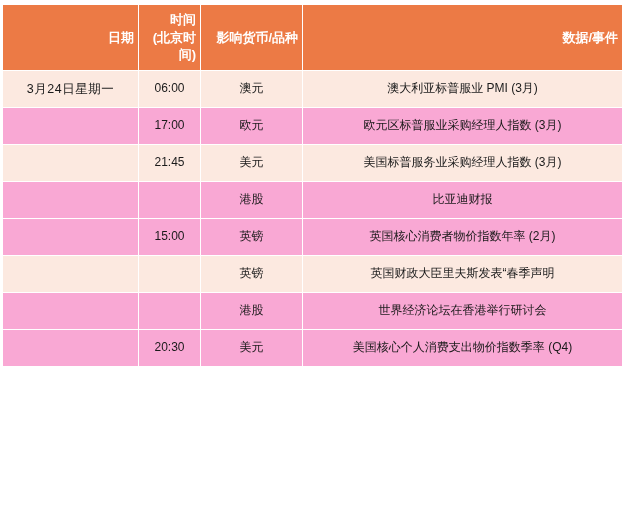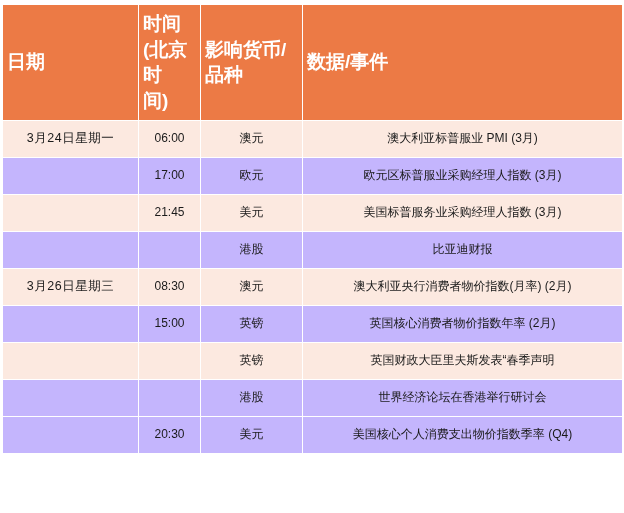--- a/index.html
+++ b/index.html
@@ -24,41 +24,41 @@
     table-layout: fixed;
   }
   table.econ-calendar col.c-date { width: 136px; }
   table.econ-calendar col.c-time { width: 62px; }
   table.econ-calendar col.c-cur  { width: 102px; }
   table.econ-calendar col.c-evt  { width: 320px; }
 
   thead th {
     background: #ec7a45;
     color: #ffffff;
-    font-size: 19px;
+    font-size: 13px;
     font-weight: bold;
-    text-align: left;
+    text-align: right;
     vertical-align: middle;
     padding: 6px 4px;
     border: 1px solid #ffffff;
     line-height: 1.35;
   }
   thead th.th-date { height: 48px; }
 
   tbody td {
     font-size: 12px;
     text-align: center;
     vertical-align: middle;
     padding: 7px 4px;
     border: 1px solid #ffffff;
     line-height: 1.3;
     height: 22px;
   }
   tbody tr.row-odd td { background: #fce9e0; }
-  tbody tr.row-even td { background: #c4b5fd; }
+  tbody tr.row-even td { background: #f9a8d4; }
 
   td.date-cell {
     font-size: 12.5px;
     letter-spacing: 0.5px;
     white-space: nowrap;
   }
   td.evt-cell {
     padding-left: 8px;
     padding-right: 8px;
   }
@@ -105,26 +105,20 @@
           <td class="time-cell">21:45</td>
           <td class="cur-cell">美元</td>
           <td class="evt-cell">美国标普服务业采购经理人指数 (3月)</td>
         </tr>
         <tr class="row-even">
           <td class="date-cell empty-cell"></td>
           <td class="time-cell empty-cell"></td>
           <td class="cur-cell">港股</td>
           <td class="evt-cell">比亚迪财报</td>
         </tr>
-        <tr class="row-odd">
-          <td class="date-cell">3月26日星期三</td>
-          <td class="time-cell">08:30</td>
-          <td class="cur-cell">澳元</td>
-          <td class="evt-cell">澳大利亚央行消费者物价指数(月率) (2月)</td>
-        </tr>
         <tr class="row-even">
           <td class="date-cell empty-cell"></td>
           <td class="time-cell">15:00</td>
           <td class="cur-cell">英镑</td>
           <td class="evt-cell">英国核心消费者物价指数年率 (2月)</td>
         </tr>
         <tr class="row-odd">
           <td class="date-cell empty-cell"></td>
           <td class="time-cell empty-cell"></td>
           <td class="cur-cell">英镑</td>

